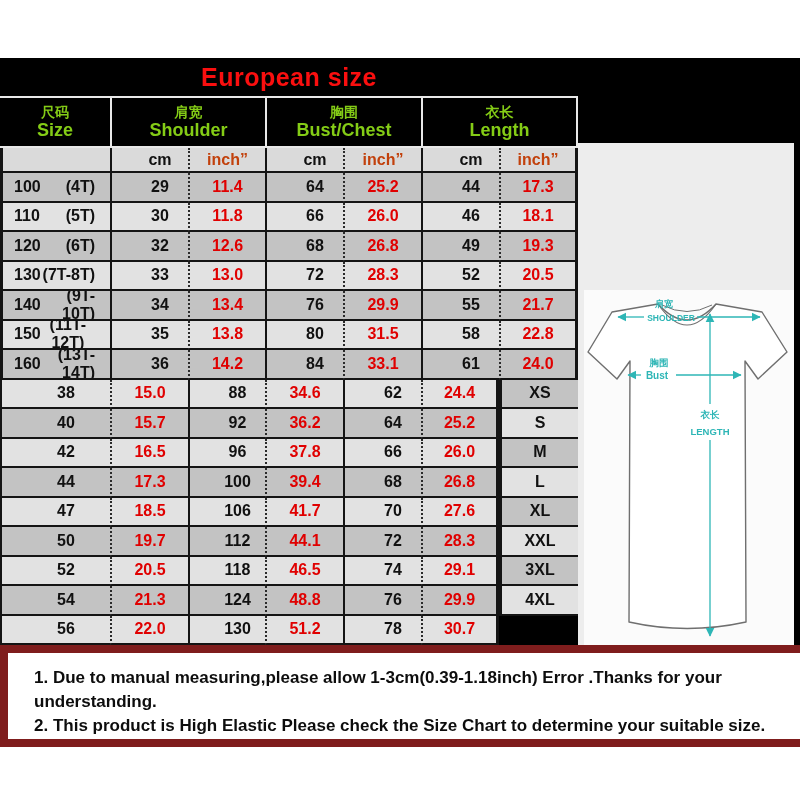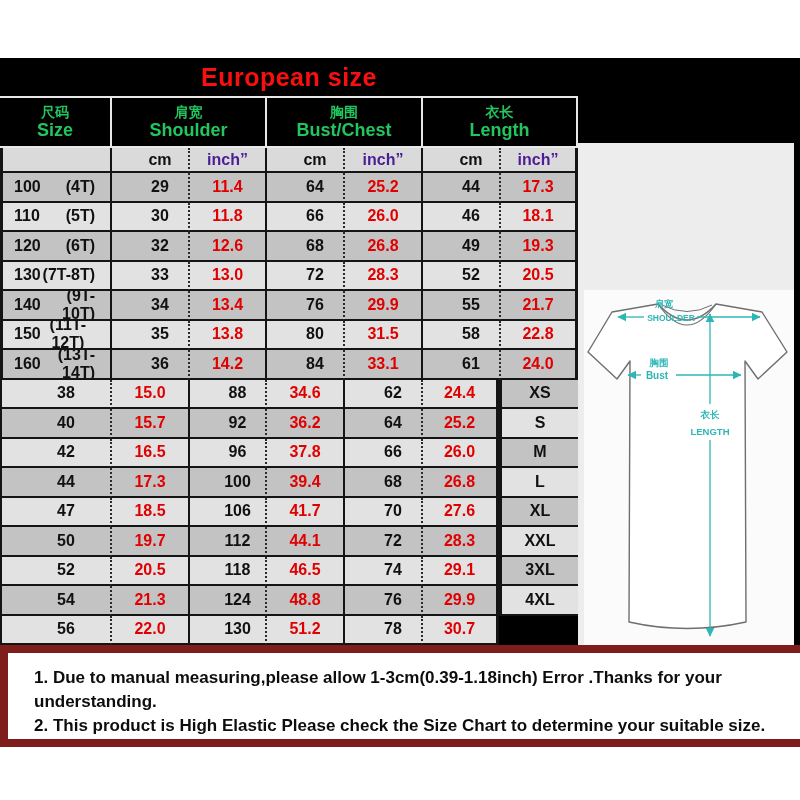--- a/index.html
+++ b/index.html
@@ -7,28 +7,28 @@
           font-family:"Liberation Sans", sans-serif;font-weight:700;}
   
   .banner{position:absolute;left:0;top:58px;width:800px;height:38px;background:#000000;}
   .title{position:absolute;left:0;top:0;width:578px;height:38px;display:flex;align-items:center;justify-content:center;
          color:#fa0f0f;font-size:25px;letter-spacing:0.5px;}
   
   .size-table{position:absolute;left:0;top:96px;width:578px;height:549px;display:grid;
               grid-template-columns:110px 78px 77px 78px 78px 78px 79px;
               grid-template-rows:52px 25px repeat(16,29.5px);background:#000;}
   .cell{box-sizing:border-box;display:flex;align-items:center;justify-content:center;overflow:hidden;}
-  .h-cell{background:#000;color:#22c55e;flex-direction:column;justify-content:center;line-height:1.15;
+  .h-cell{background:#000;color:#84cc16;flex-direction:column;justify-content:center;line-height:1.15;
           border-top:2px solid #e8e8e8;border-bottom:2px solid #e8e8e8;}
   .h-cell .zh{font-size:14px;}
   .h-cell .en{font-size:18px;}
   .h-left{border-left:2px solid #e8e8e8;}
   .h-right{border-right:2px solid #e8e8e8;}
   .u-cell{background:#dadada;font-size:16px;color:#111;border-bottom:2px solid #141414;}
-  .u-cell.inch{color:#4c1d95;}
+  .u-cell.inch{color:#c2410c;}
   .d-cell{font-size:16px;color:#111;border-bottom:2px solid #141414;}
   .d-cell.red{color:#e00000;}
   .rowdark{background:#c3c3c3;text-align:right;}
   .rowlight{background:#e2e2e2;text-align:center;}
   .b-solid{border-left:2px solid #141414;padding-left:20px;}
   .b-dot{border-left:2px dotted #2a2a2a;}
   .outer-l{border-left:3px solid #141414;}
   .outer-r{border-right:3px solid #141414;}
   .size.has-tag{justify-content:space-between;padding:0 15px 0 11px;}
   

